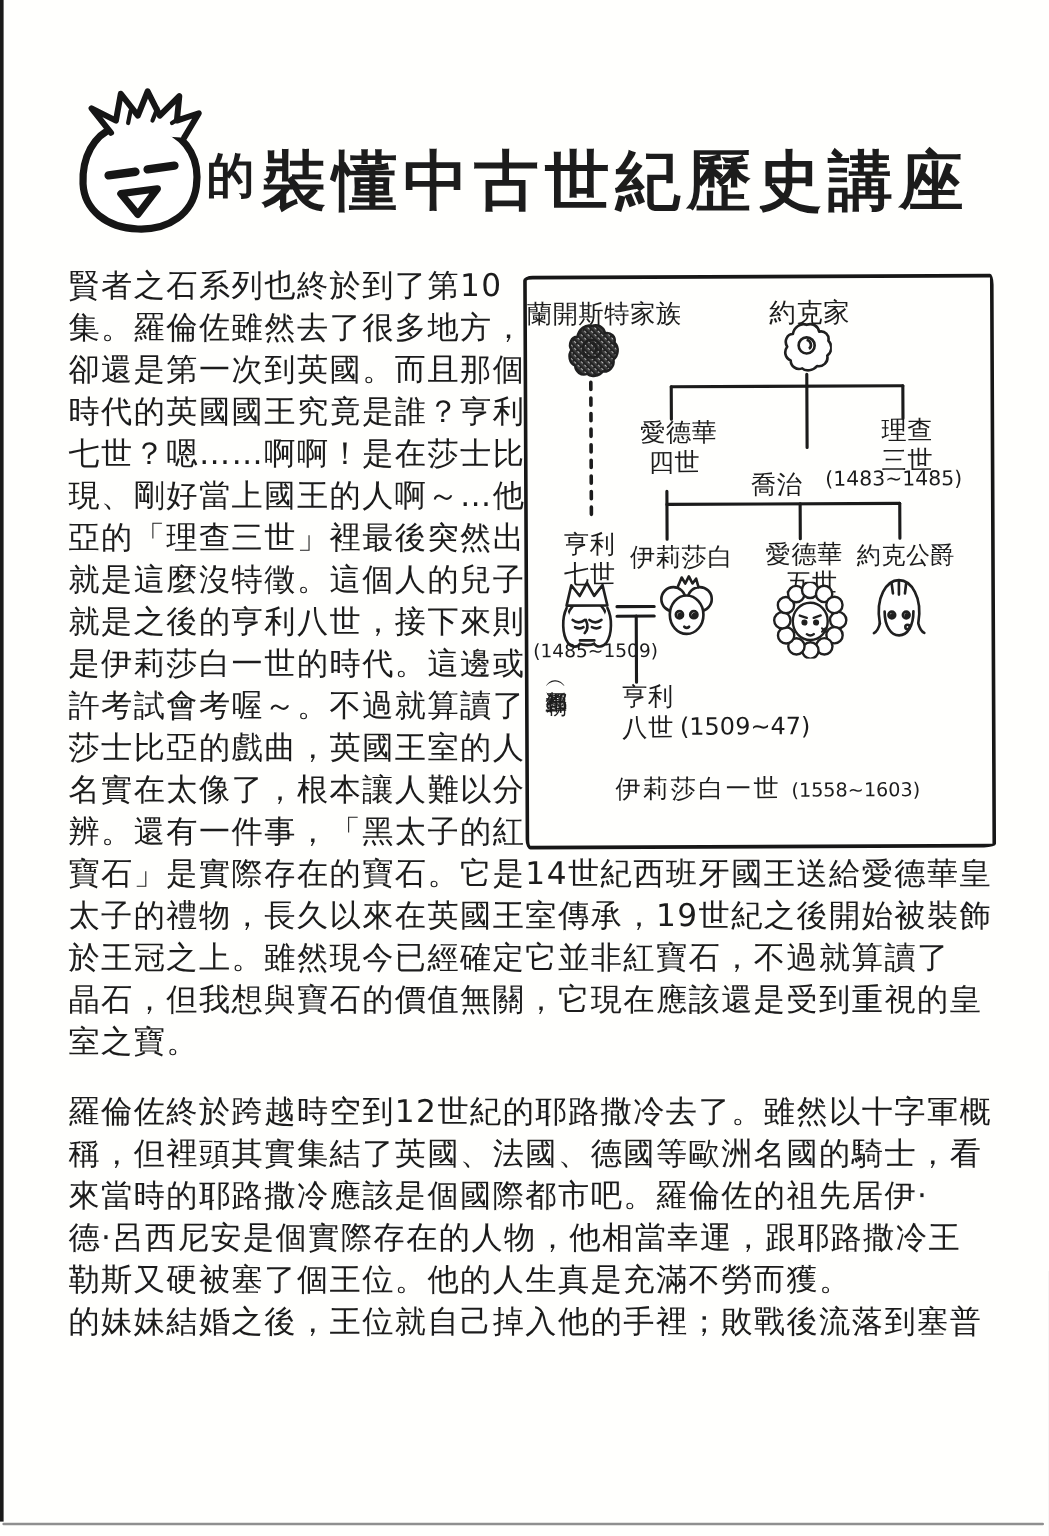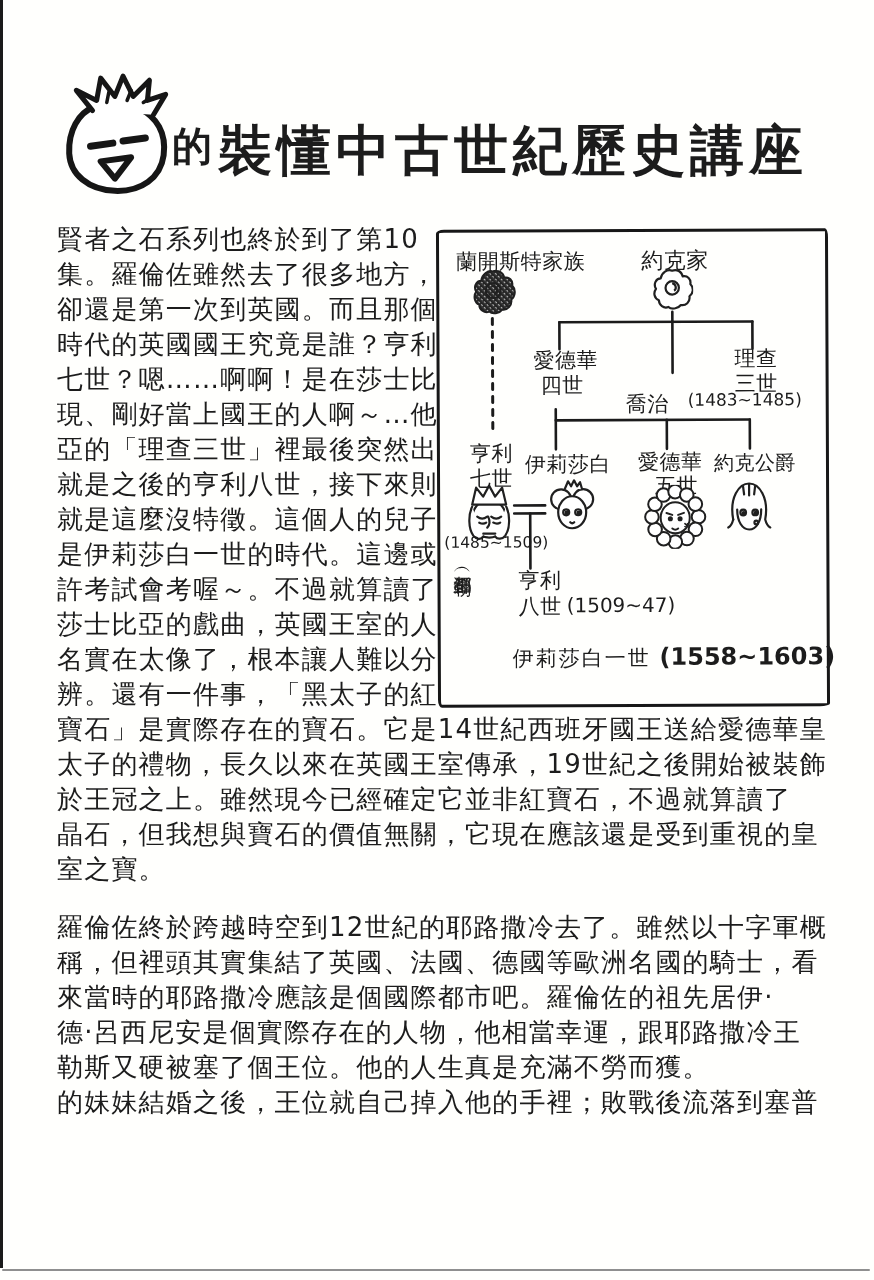--- a/index.html
+++ b/index.html
@@ -57,22 +57,22 @@
   </div>
 
   <div class="txt col1">
     <div>賢者之石系列也終於到了第10</div>
     <div>集。羅倫佐雖然去了很多地方，</div>
     <div>卻還是第一次到英國。而且那個</div>
     <div>時代的英國國王究竟是誰？亨利</div>
     <div>七世？嗯……啊啊！是在莎士比</div>
     <div>現、剛好當上國王的人啊～…他</div>
     <div>亞的「理查三世」裡最後突然出</div>
+    <div>就是這麼沒特徵。這個人的兒子</div>
     <div>就是之後的亨利八世，接下來則</div>
-    <div>就是這麼沒特徵。這個人的兒子</div>
     <div>是伊莉莎白一世的時代。這邊或</div>
     <div>許考試會考喔～。不過就算讀了</div>
     <div>莎士比亞的戲曲，英國王室的人</div>
     <div>名實在太像了，根本讓人難以分</div>
     <div>辨。還有一件事，「黑太子的紅</div>
   </div>
 
   <div class="txt wide1">
     <div>寶石」是實際存在的寶石。它是14世紀西班牙國王送給愛德華皇</div>
     <div>太子的禮物，長久以來在英國王室傳承，19世紀之後開始被裝飾</div>
@@ -100,21 +100,21 @@
       <line x1="116" y1="177" x2="116" y2="217"></line>
       <line x1="116" y1="188" x2="310" y2="188"></line>
       <line x1="227" y1="188" x2="227" y2="217"></line>
       <line x1="310" y1="188" x2="310" y2="217"></line>
       <line x1="74" y1="273" x2="105" y2="273"></line>
       <line x1="74" y1="281" x2="105" y2="281"></line>
       <line x1="90" y1="281" x2="90" y2="336"></line>
       <line x1="53" y1="86" x2="53" y2="198" stroke-width="3" stroke-dasharray="6 7"></line>
     </svg>
 
-    <div class="tl" style="left:17px;top:15px;">蘭開斯特家族</div>
+    <div class="tl" style="left:0;top:15px;">蘭開斯特家族</div>
     <div class="tl" style="left:202px;top:14px;font-size:22px;">約克家</div>
 
     <span class="pic" style="left:31px;top:36px;">
       <svg width="46" height="48" viewBox="0 0 46 48" stroke="#202020" stroke-width="2" fill="none" stroke-linejoin="round">
         <defs>
           <pattern id="hx" patternUnits="userSpaceOnUse" width="4" height="4" patternTransform="rotate(-45)">
             <rect width="4" height="4" fill="#fff"></rect>
             <line x1="1.5" y1="0" x2="1.5" y2="4" stroke="#3a3a3a" stroke-width="1.7"></line>
           </pattern>
         </defs>
@@ -223,16 +223,16 @@
     <div class="vert" style="left:10px;top:328px;">（都鐸王朝）</div>
 
     <div class="tl" style="left:78px;top:335px;line-height:26px;">
       <div>亨利</div>
       <div>八世</div>
     </div>
     <div class="yrs" style="left:126px;top:361px;font-size:20px;">(1509~47)</div>
 
     <div class="tl" style="left:72px;top:411px;letter-spacing:2px;">
       <span>伊莉莎白一世</span>
-      <span style="font-size:24px;letter-spacing:0;font-weight:bold;">(1558~1603)</span>
+      <span style="font-size:16px;letter-spacing:0;">(1558~1603)</span>
     </div>
   </div>
 </div>
 
 </body></html>

